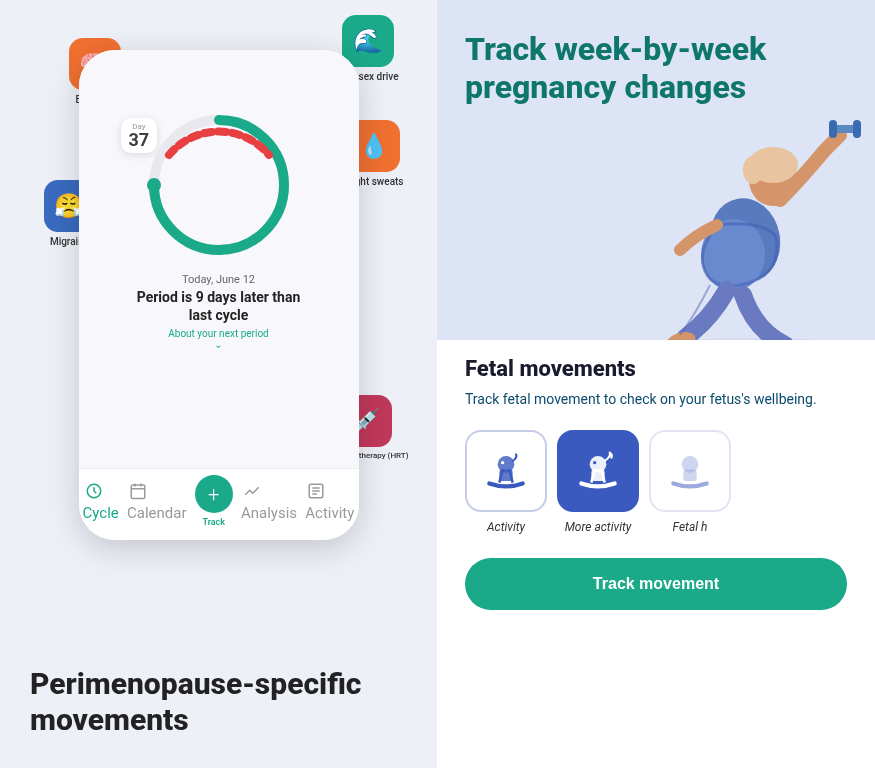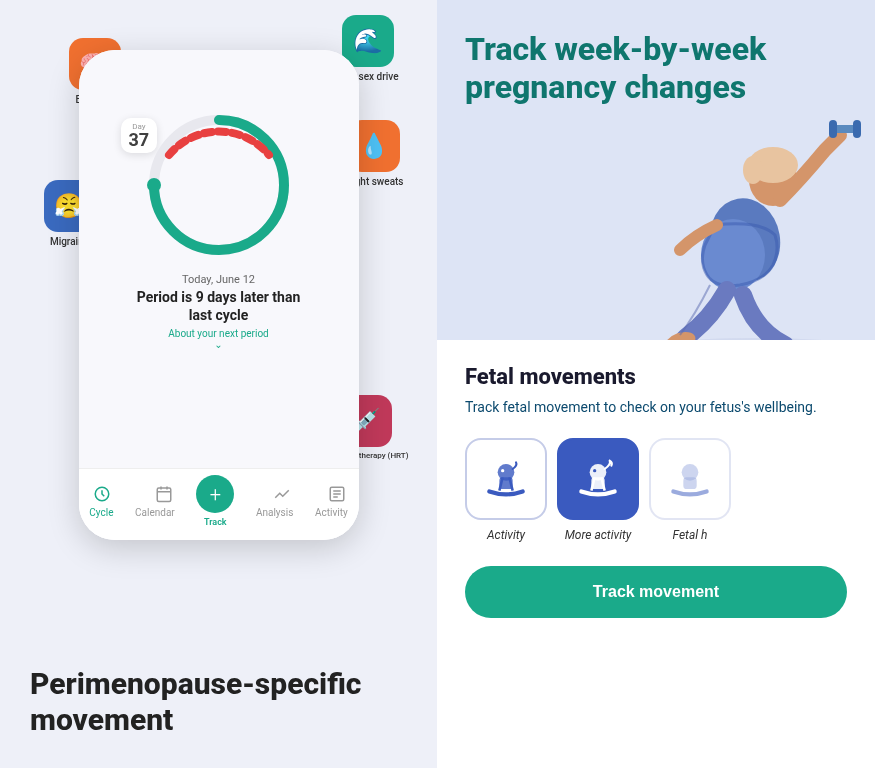--- a/index.html
+++ b/index.html
@@ -193,23 +193,23 @@
       display: flex;
       align-items: center;
       justify-content: space-around;
       border-top: 1px solid #eee;
       padding-bottom: 8px;
     }
 
     .nav-item {
       display: flex;
       flex-direction: column;
-      align-items: flex-end;
+      align-items: flex-start;
       gap: 2px;
-      font-size: 10px;
+      font-size: 15px;
       color: #999;
     }
 
     .nav-item.active {
       color: #1aaa8a;
     }
 
     .nav-item .nav-icon {
       width: 22px;
       height: 22px;
@@ -290,21 +290,21 @@
 
     .pregnancy-illustration {
       position: absolute;
       right: -10px;
       bottom: 0;
       width: 260px;
       height: 260px;
     }
 
     .fetal-content {
-      padding: 24px 28px;
+      padding: 16px 28px;
       flex: 1;
     }
 
     .fetal-title {
       font-size: 22px;
       font-weight: 800;
       color: #1a1a2e;
       margin-bottom: 8px;
     }
 
@@ -472,21 +472,21 @@
             </div>
             <span>Activity</span>
           </div>
         </div>
 
       </div>
     </div>
   </div>
 
   <div class="left-bottom-text">
-    <h2>Perimenopause-specific movement</h2>
+    <h2>Perimenopause-specific movements</h2>
   </div>
 </div>
 
 <div class="right-panel">
   <div class="right-hero">
     <div class="right-hero-title">Track week-by-week pregnancy changes</div>
 
     <div class="pregnancy-illustration">
       <svg viewBox="0 0 260 280" xmlns="http://www.w3.org/2000/svg">
 

